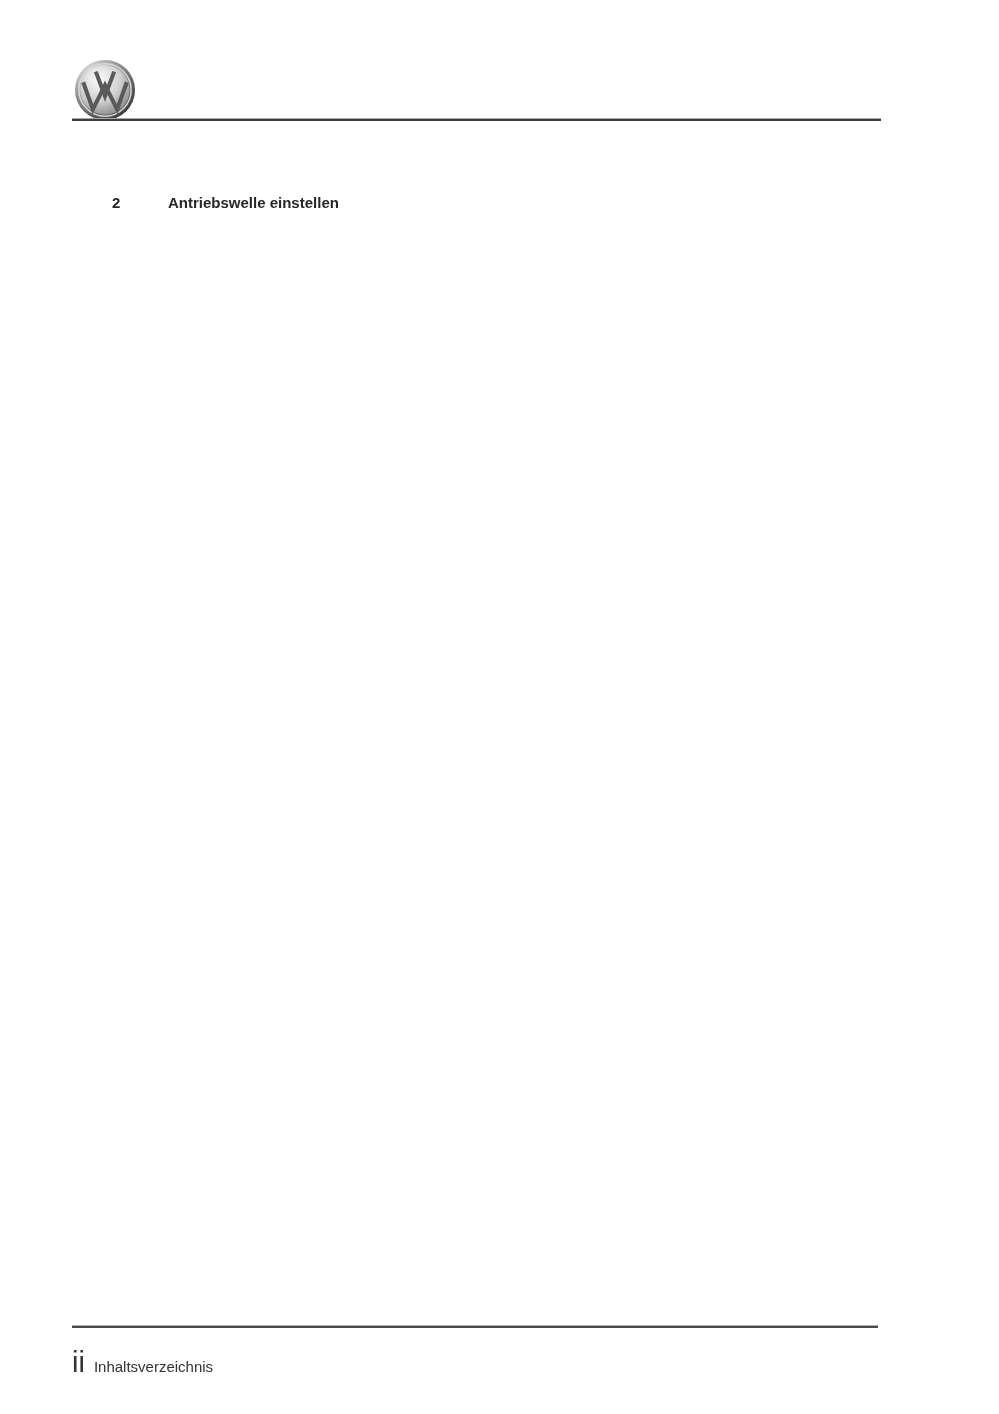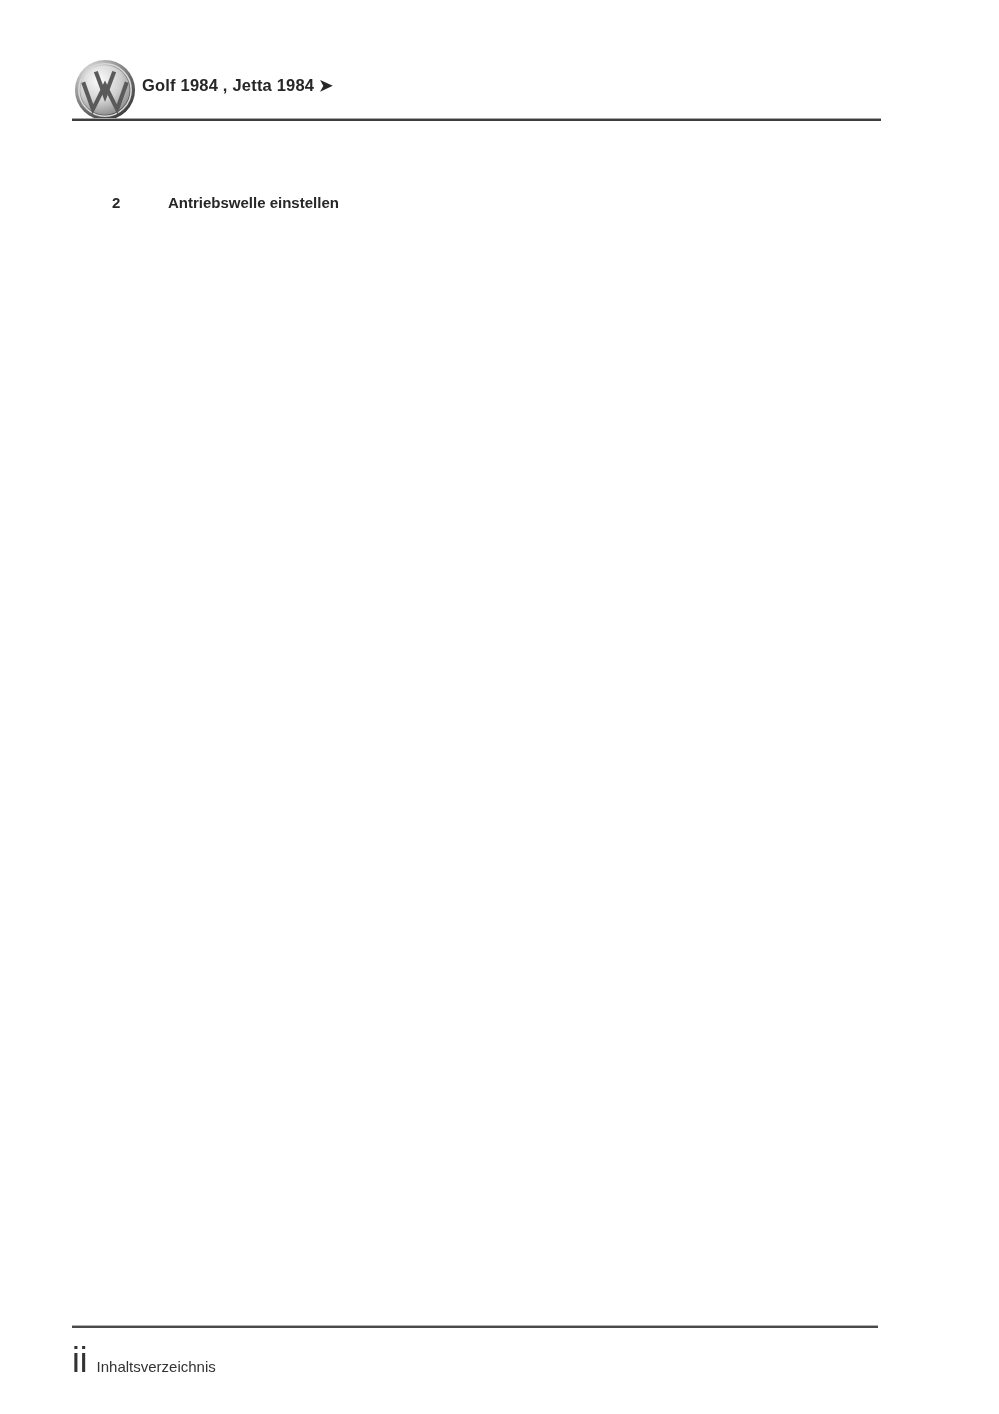--- a/index.html
+++ b/index.html
@@ -42,21 +42,21 @@
 
   
   .footer-rule {
     position:absolute; left:72px; top:1326px; width:806px; height:2px;
     background:#4a4a4a; box-shadow:0 -1px 0 #b0b0b0;
   }
   .footer {
     position:absolute; left:72px; top:1331px;
     display:flex; align-items:baseline; gap:9px; color:#333333;
   }
-  .footer .roman { font-size:35px; line-height:30px;text-align:center; }
+  .footer .roman { font-size:29px; line-height:30px;text-align:center; }
   .footer .label { font-size:15px;margin-top:27px; }
 </style>
 </head>
 <body>
 
 <div class="page">
 
   <svg class="logo" viewBox="0 0 64 64">
     <defs>
       <radialGradient id="gOut" cx="32%" cy="26%" r="85%">
@@ -71,21 +71,20 @@
       </radialGradient>
     </defs>
     <circle cx="32" cy="32" r="31" fill="url(#gOut)"></circle>
     <circle cx="32" cy="32" r="27" fill="none" stroke="#d8d8d8" stroke-width="1.6"></circle>
     <circle cx="32" cy="32" r="25.5" fill="url(#gIn)"></circle>
     <path d="M22.5,13 L32,38.5 L41.5,13" fill="none" stroke="#5a5a5a" stroke-width="4.2"></path>
     <path d="M9.5,24 L19.5,52 L32,27 L44.5,52 L54.5,24" fill="none" stroke="#5a5a5a" stroke-width="4.2"></path>
   </svg>
 
   <div class="header-text">
-    <div>Golf 1984 , Jetta 1984 ➤</div>
   </div>
 
   <div class="header-rule"></div>
 
   <main class="content" id="toc-list">
       <div class="toc-row main">
         <span class="num">2</span>
         <span class="title">Antriebswelle einstellen</span>
         <span class="page">107</span>
       </div>

